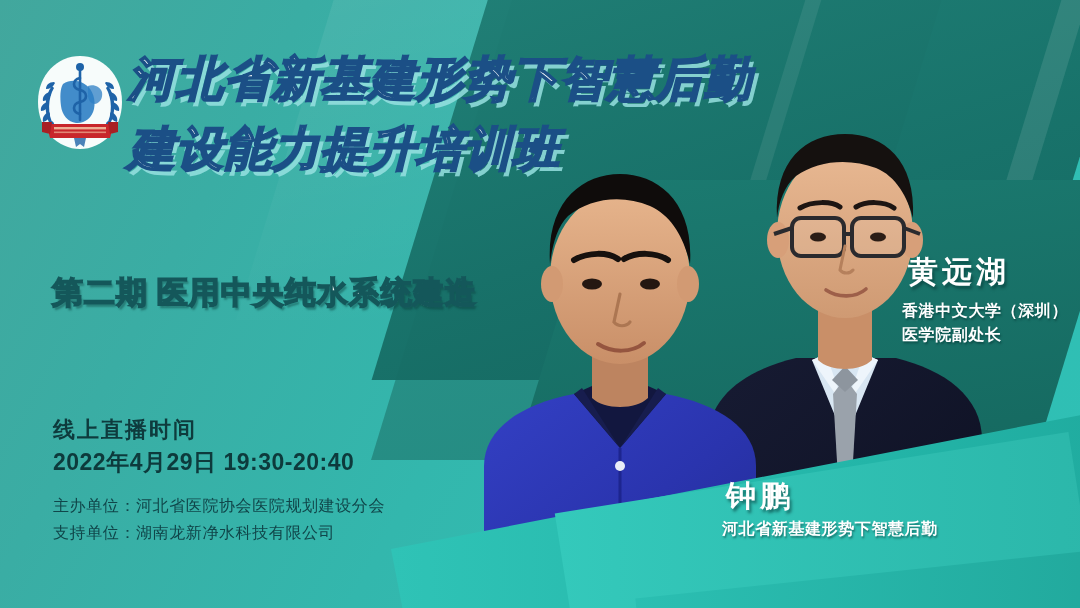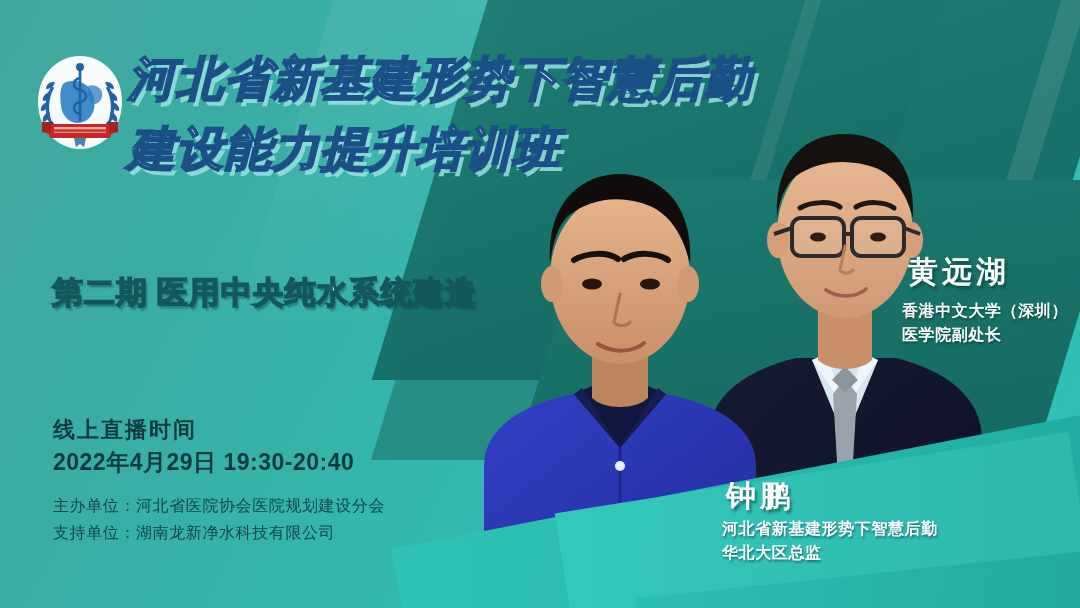--- a/index.html
+++ b/index.html
@@ -338,16 +338,15 @@
 
   <div class="spk spk-huang">
     <div class="spk-name">黄远湖</div>
     <div class="spk-line">香港中文大学（深圳）</div>
     <div class="spk-line">医学院副处长</div>
   </div>
 
   <div class="spk spk-zhong">
     <div class="spk-name">钟鹏</div>
     <div class="spk-line">河北省新基建形势下智慧后勤</div>
-    <div class="spk-line">华北大区总监</div>
   </div>
 
 </div>
 
 </body></html>

